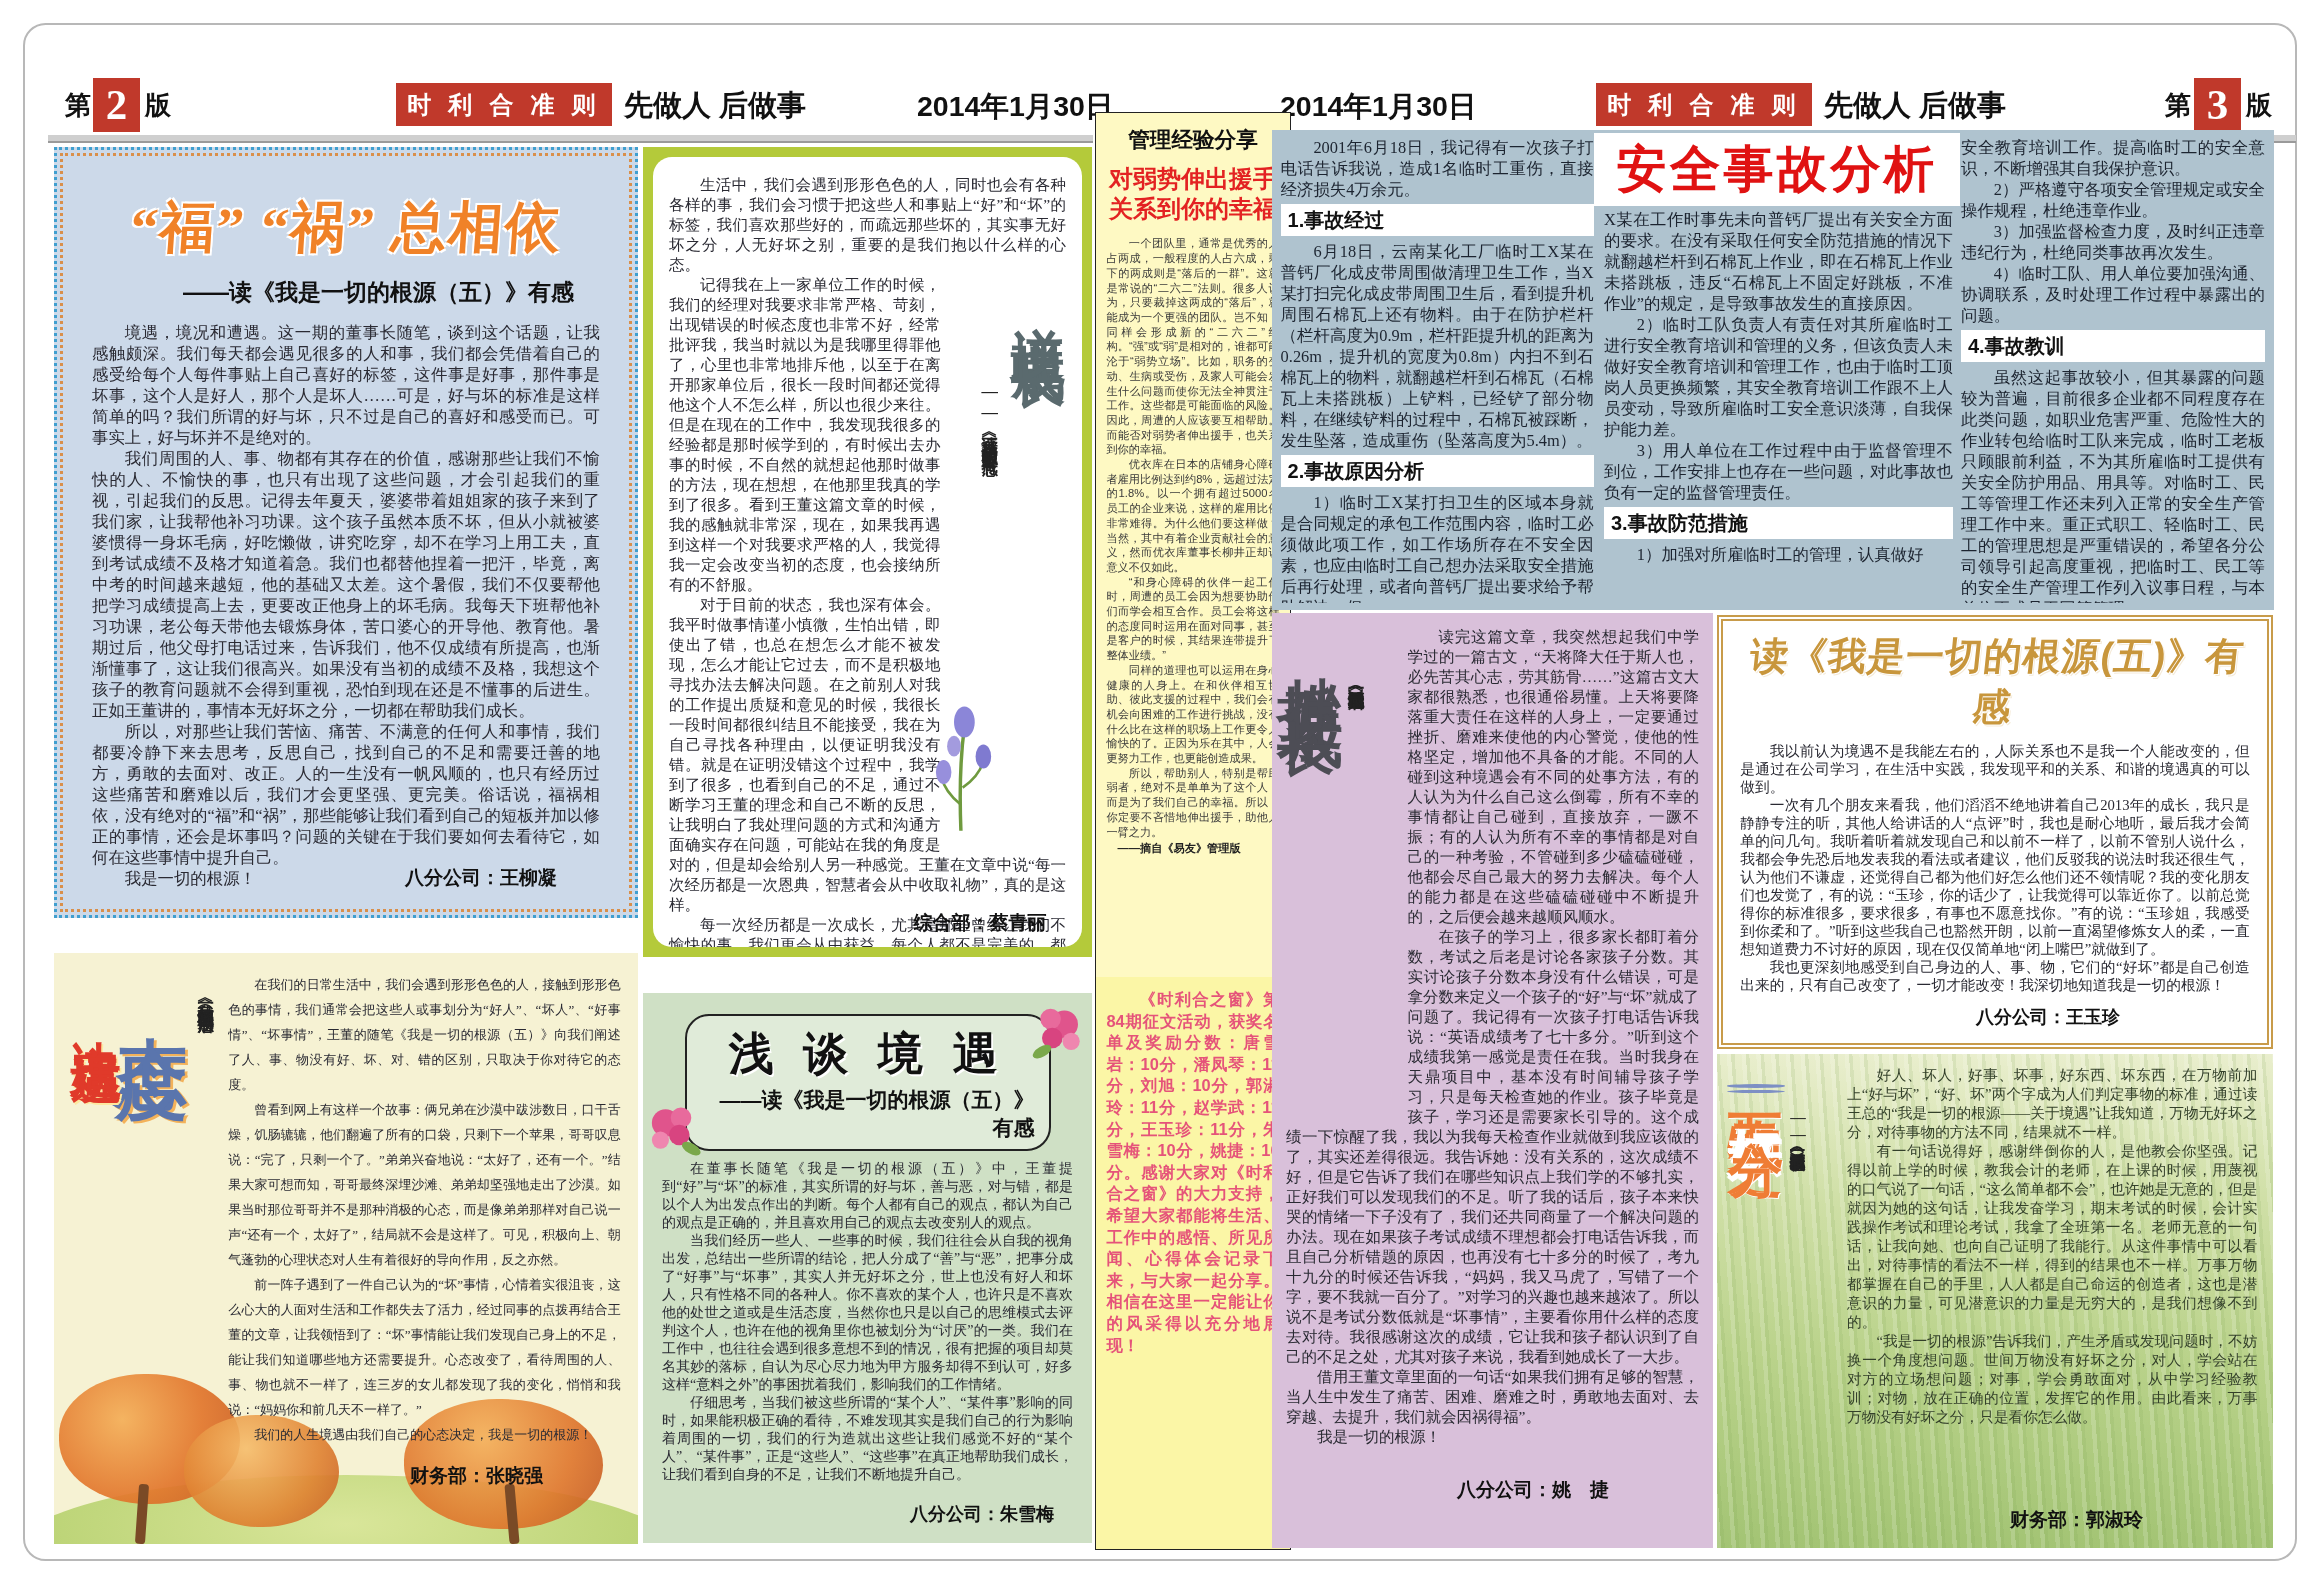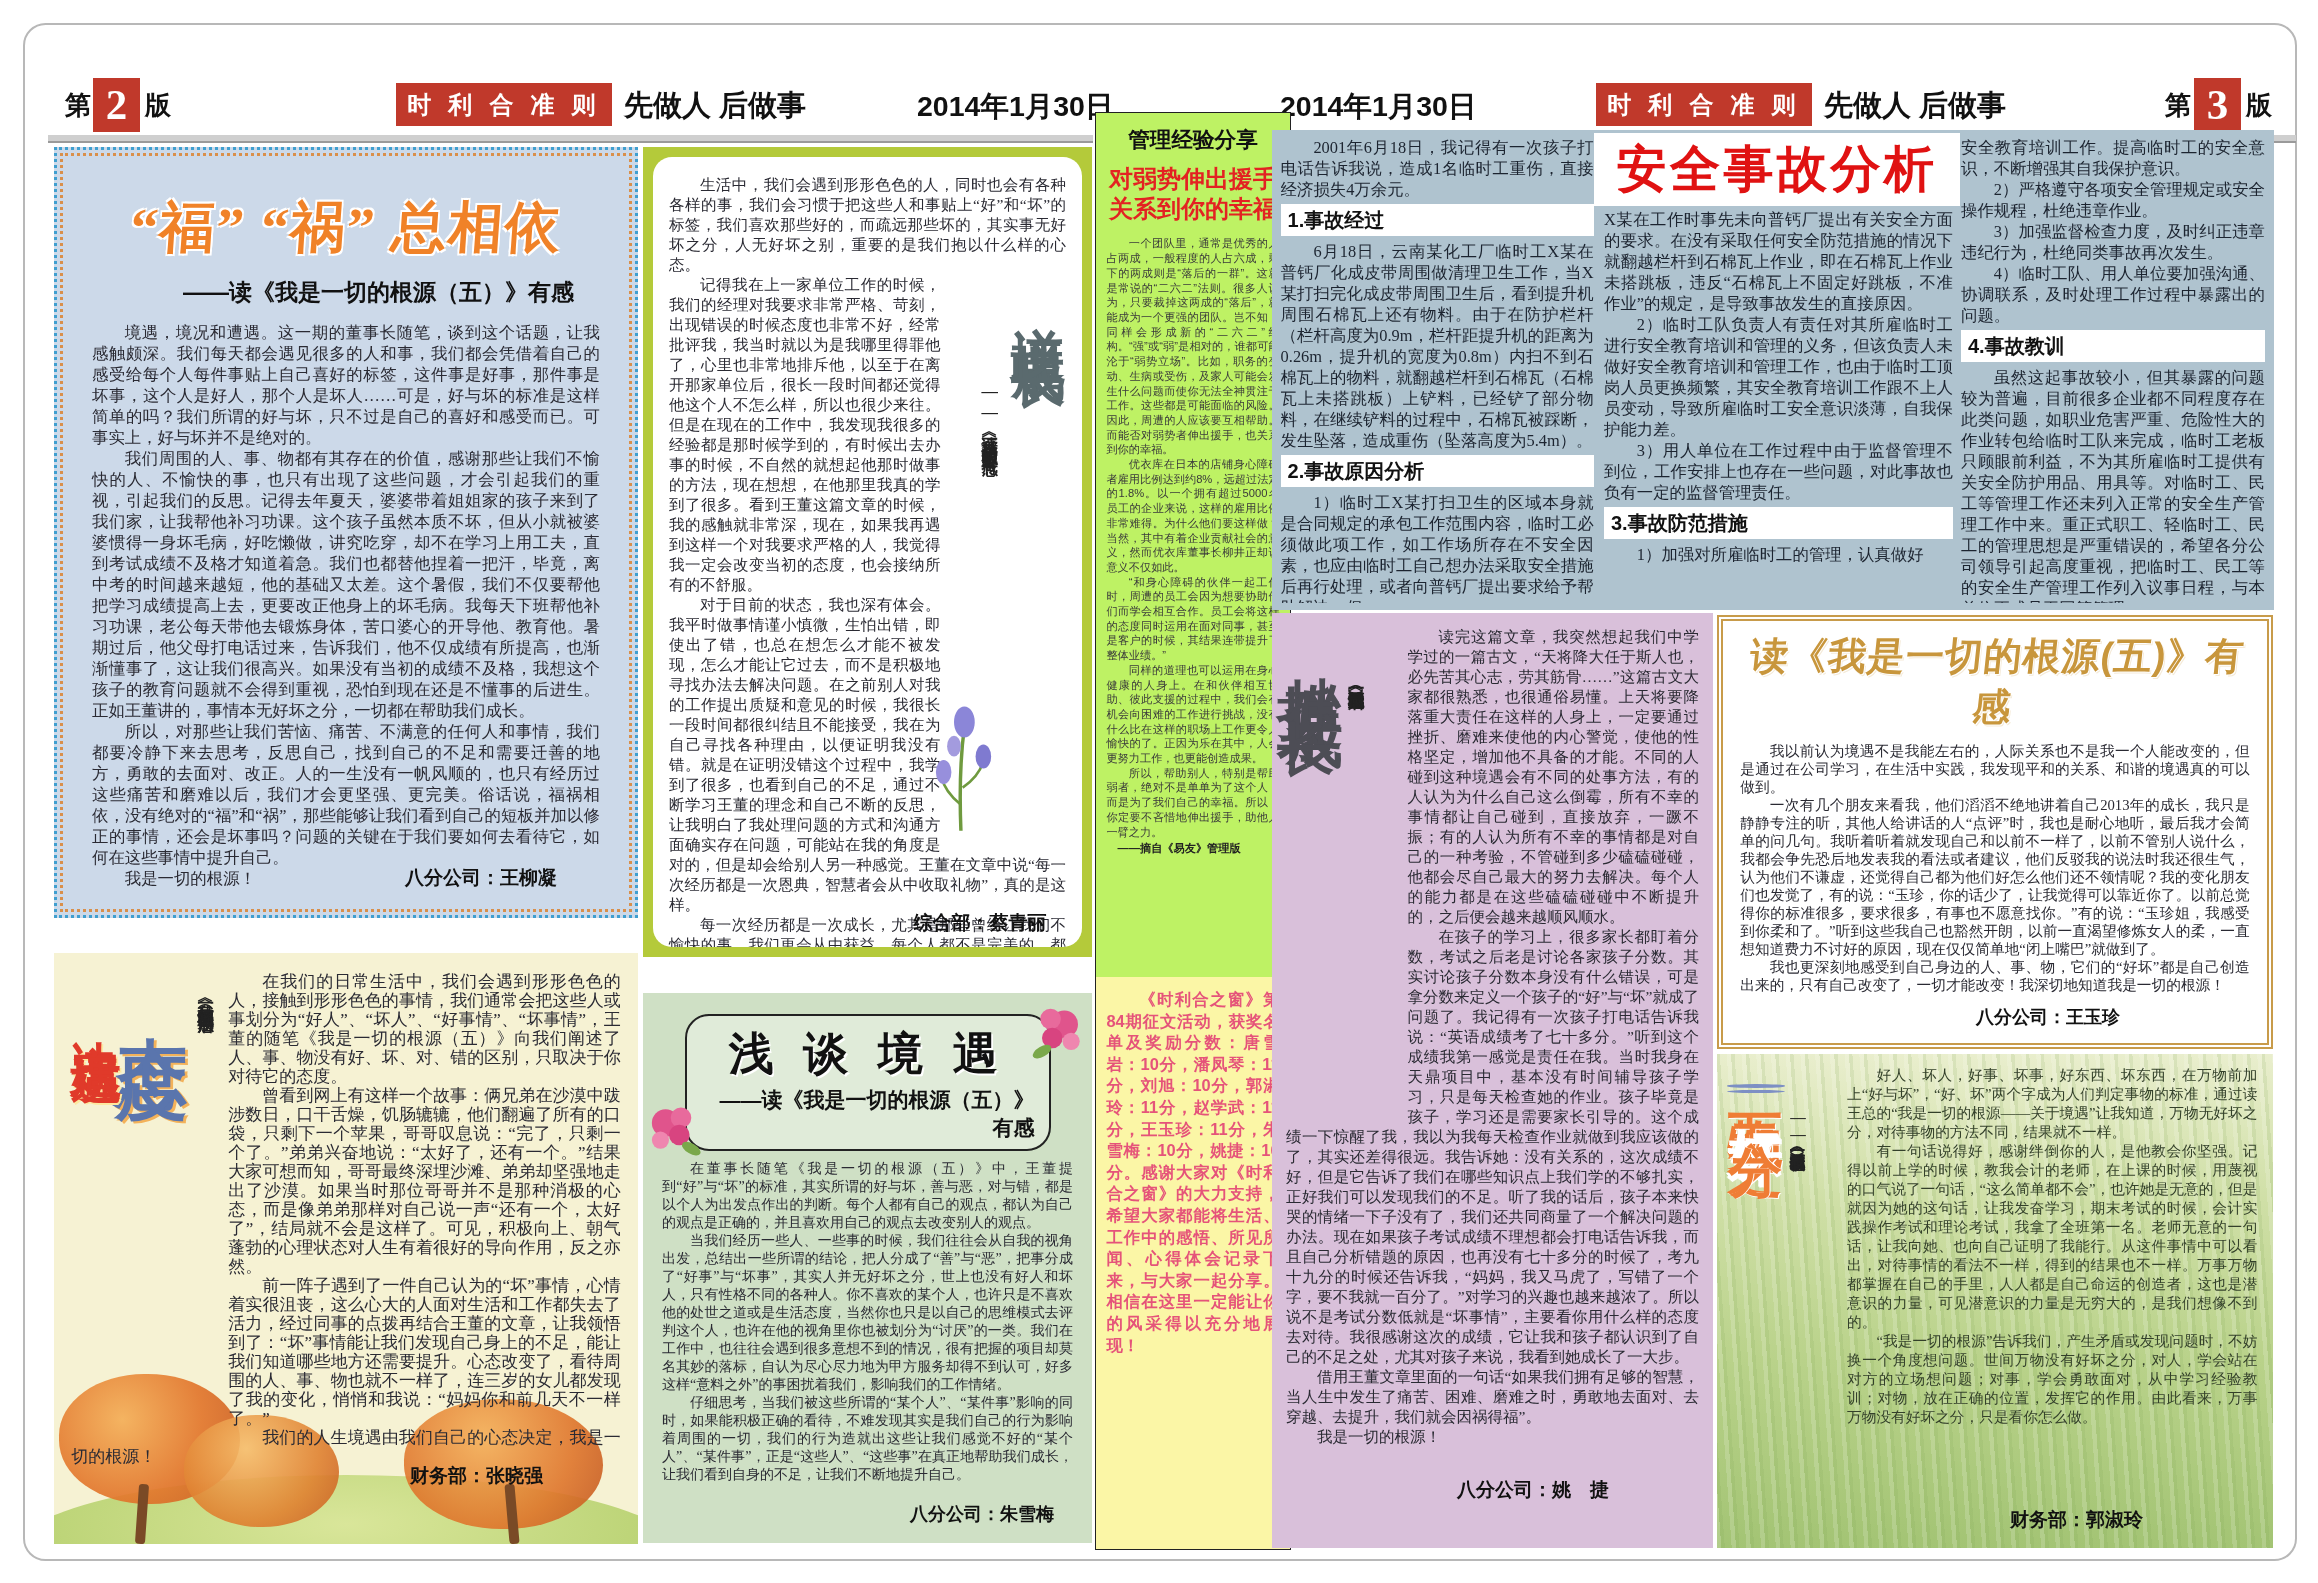--- a/index.html
+++ b/index.html
@@ -36,21 +36,21 @@
   .b-float{float:right;width:117px;height:553px;margin:3.5px 0 5.2px 8.6px;position:relative;}
   .b-title{writing-mode:vertical-rl;text-orientation:upright;font-size:54px;font-weight:bold;color:#5a6a6e;
            font-family:"Liberation Sans","DejaVu Sans",sans-serif;line-height:1;position:absolute;right:0;top:5.2px;
            text-shadow:1.7px 1.7px 0 #fff,-1.7px -1.7px 0 #fff,1.7px -1.7px 0 #fff,-1.7px 1.7px 0 #fff;letter-spacing:7px;}
   .b-sub{writing-mode:vertical-rl;text-orientation:upright;font-size:16.4px;font-weight:bold;color:#222;
          position:absolute;right:66px;top:104px;letter-spacing:1.7px;}
   .b-flower{position:absolute;right:74px;bottom:0;}
 
   
   .panelC{left:54px;top:953px;width:584px;height:591px;background:#f6f2d3;padding:19px 17.3px;}
-  .panelC p{font-size:17px;line-height:19px;position:relative;z-index:2;}
+  .panelC p{font-size:13px;line-height:25px;position:relative;z-index:2;}
   .c-float{float:left;width:145px;height:466px;margin:5.2px 12px 0 0;display:flex;position:relative;z-index:2;}
   .c-titles{writing-mode:vertical-rl;text-orientation:upright;line-height:1;}
   .c-t1{font-size:73px;font-weight:bold;color:#5a75ad;font-family:"Liberation Sans","DejaVu Sans",sans-serif;
         text-shadow:2.6px 2.6px 0 #f3b25a;letter-spacing:8.6px;display:block;}
   .c-t2{font-size:50px;font-weight:bold;color:#e03a2a;font-family:"Liberation Sans","DejaVu Sans",sans-serif;
         text-shadow:1.7px 1.7px 0 #fde8a0;letter-spacing:5.2px;display:block;margin-top:22.5px;margin-right:-5.2px;}
   .c-sub{writing-mode:vertical-rl;text-orientation:upright;font-size:16.4px;font-weight:bold;color:#222;margin:14px 7px 0 5.2px;letter-spacing:0.9px;}
   .c-trees{position:absolute;left:0;bottom:0;width:100%;height:216px;z-index:1;pointer-events:none;}
   .c-ground{position:absolute;left:-8%;bottom:-95px;width:116%;height:164px;border-radius:50%;
             background:radial-gradient(ellipse at 50% 30%,#d9e69a,#b9d273 70%);}
@@ -67,21 +67,21 @@
   .d-titlebox{position:relative;border:2.6px solid #222;border-radius:24px;background:rgba(255,255,255,.35);
               margin:5.2px 22.5px 8.6px 22.5px;padding:8.6px 14px 7px 14px;}
   .d-title{font-size:45px;font-weight:bold;color:#111;text-align:center;letter-spacing:8.6px;
            font-family:"Liberation Sans","DejaVu Sans",sans-serif;text-shadow:1.7px 1.7px 0 #fff;}
   .d-sub{font-size:21px;font-weight:bold;color:#111;text-align:right;margin-top:1.7px;
          font-family:"Liberation Sans","DejaVu Sans",sans-serif;}
   .panelD p{font-size:14px;line-height:18px;}
   .d-flower{position:absolute;z-index:3;}
 
   
-  .midcol{left:1095px;top:112px;width:196px;height:1438px;background:#bef264;border:1.7px solid #222;padding:10.4px 10.4px;}
+  .midcol{left:1095px;top:112px;width:196px;height:1438px;background:#fef9c3;border:1.7px solid #222;padding:10.4px 10.4px;}
   .m-header{font-size:21.6px;font-weight:bold;color:#111;text-align:center;margin:1.7px 0 10.4px 0;
             font-family:"Liberation Sans","DejaVu Sans",sans-serif;}
   .m-title{font-size:24px;font-weight:bold;color:#e32222;text-align:center;line-height:1.25;
            font-family:"Liberation Sans","DejaVu Sans",sans-serif;margin-bottom:12px;}
   .midcol p{font-size:11.2px;line-height:14.7px;color:#3a3a3a;font-family:"Liberation Sans","DejaVu Sans",sans-serif;}
   .m-source{font-size:11.2px;line-height:14.7px;font-weight:bold;color:#222;text-align:left;text-indent:1em;
             font-family:"Liberation Sans","DejaVu Sans",sans-serif;margin-top:1.7px;}
   .m-notice{position:absolute;left:0;right:0;bottom:0;top:864px;background:#fbf6a6;padding:12px 10.4px;}
   .m-notice p{font-size:16.4px;line-height:21.6px;color:#e5537a;font-weight:bold;text-indent:2em;
               font-family:"Liberation Sans","DejaVu Sans",sans-serif;}

